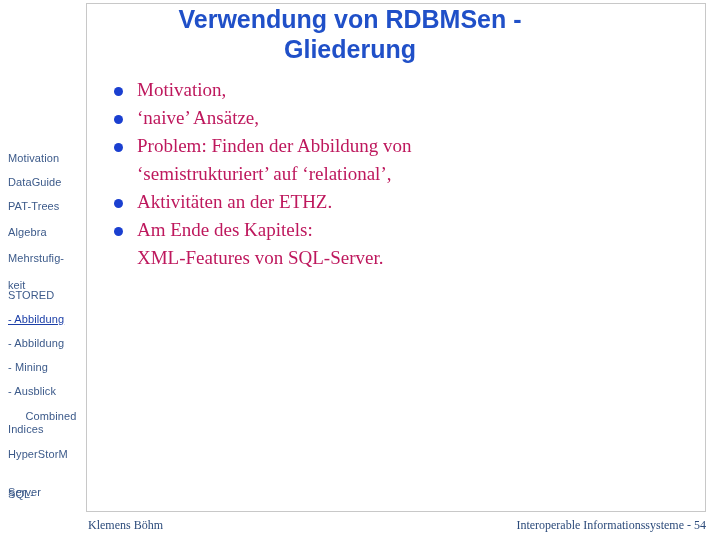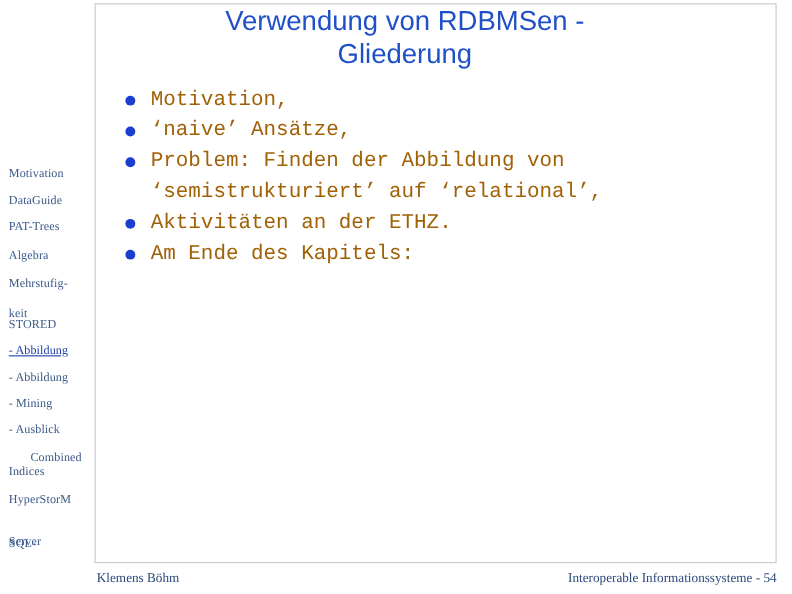--- a/index.html
+++ b/index.html
@@ -33,21 +33,21 @@
     overflow: hidden;
     box-sizing: border-box;
     padding-left: 8px;
   }
 
   .nav-item {
     position: absolute;
     left: 8px;
     width: 86px;
     color: #3c5a8a;
-    font-family: Liberation Serif, serif;
+    font-family: Liberation Sans, sans-serif;
     font-size: 11px;
     line-height: 12.5px;
     letter-spacing: 0.1px;
     white-space: pre;
   }
   .nav-item.active {
     color: #1c3fa8;
     text-decoration: underline;
   }
 
@@ -65,39 +65,38 @@
 
   
   #title {
     position: absolute;
     left: 86px;
     top: 4px;
     width: 528px;
     text-align: center;
     color: #2050c8;
     font-family: "Liberation Sans", sans-serif;
-    font-weight: normal;
+    font-weight: bold;
     font-size: 25px;
     line-height: 30px;
-    padding-left: 18px;
   }
   #title .tline { display: block; }
 
   
   #body-list {
     position: absolute;
     left: 110px;
     top: 76px;
     width: 590px;
   }
   .bullet-row {
     position: relative;
     padding-left: 27px;
-    color: #a16207;
-    font-family: Liberation Mono, monospace;
+    color: #be185d;
+    font-family: Liberation Serif, serif;
     font-size: 19px;
     line-height: 28px;
     margin-bottom: 0px;
   }
   .bullet-dot {
     position: absolute;
     left: 4px;
     top: 11px;
     width: 9px;
     height: 9px;
@@ -156,20 +155,20 @@
   <div id="title">
       <span class="tline">Verwendung von RDBMSen -</span>
       <span class="tline">Gliederung</span>
     </div>
 
   <div id="body-list">
       <div class="bullet-row"><span class="bullet-dot"></span><span>Motivation,</span></div>
       <div class="bullet-row"><span class="bullet-dot"></span><span>‘naive’ Ansätze,</span></div>
       <div class="bullet-row"><span class="bullet-dot"></span><span>Problem: Finden der Abbildung von</span><span class="cont">‘semistrukturiert’ auf ‘relational’,</span></div>
       <div class="bullet-row"><span class="bullet-dot"></span><span>Aktivitäten an der ETHZ.</span></div>
-      <div class="bullet-row"><span class="bullet-dot"></span><span>Am Ende des Kapitels:</span></div>
+      <div class="bullet-row"><span class="bullet-dot"></span><span>Am Ende des Kapitels:</span><span class="cont">XML-Features von SQL-Server.</span></div>
     </div>
 
   <div class="footer-text" id="footer-author">Klemens Böhm</div>
 
   <div class="footer-text" id="footer-right">Interoperable Informationssysteme - 54</div>
 
 </div>
 
 </body></html>

